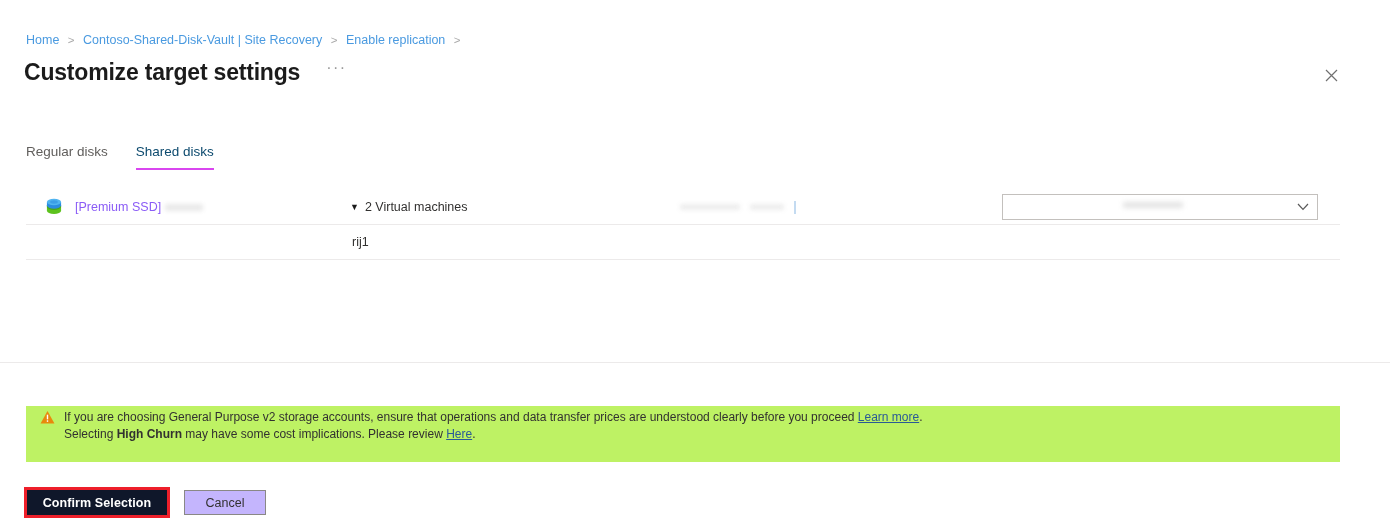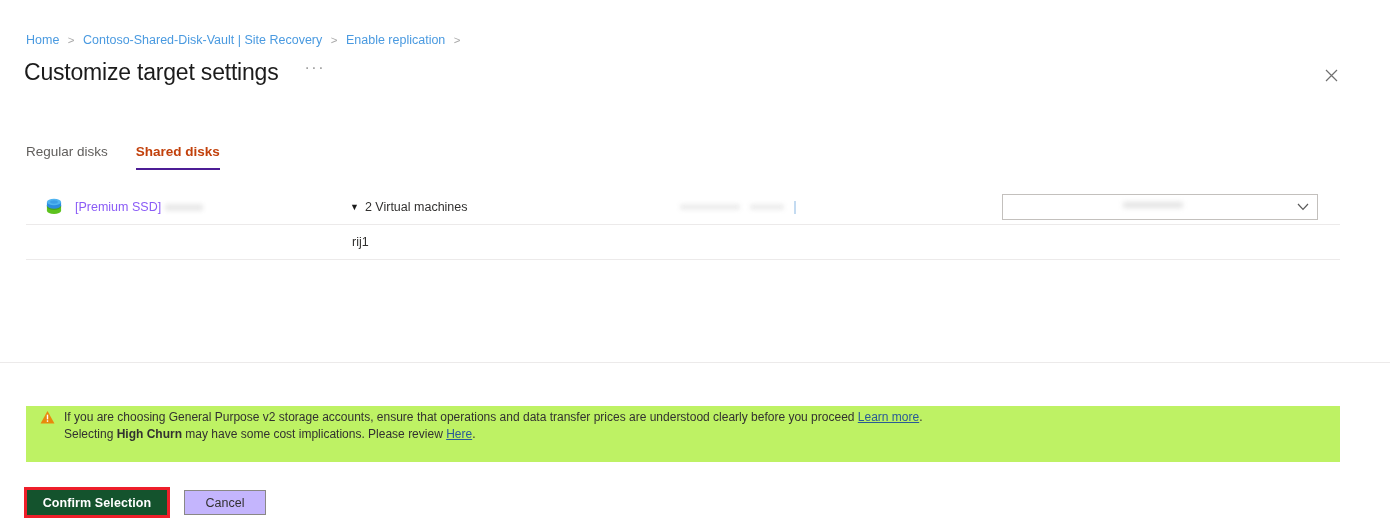--- a/index.html
+++ b/index.html
@@ -40,21 +40,21 @@
   
   .title-row {
     position: absolute;
     left: 24px;
     top: 57px;
     display: flex;
     align-items: center;
   }
   .page-title {
     font-size: 23px;
-    font-weight: 400;
+    font-weight: 700;
     color: #1b1b1b;
     letter-spacing: -0.2px;
     line-height: 30px;
   }
   .title-ellipsis {
     margin-left: 22px;
     color: #9a9a9a;
     font-size: 16px;
     letter-spacing: 1.5px;
     cursor: pointer;
@@ -87,23 +87,23 @@
   .tab {
     font-size: 13.5px;
     color: #605e5c;
     padding: 0 0 9px 0;
     margin-right: 28px;
     cursor: pointer;
     position: relative;
     border-bottom: 2px solid transparent;
   }
   .tab.active {
-    color: #c2410c;
-    font-weight: 700;
-    border-bottom: 2px solid #4c1d95;
+    color: #0c4a6e;
+    font-weight: 400;
+    border-bottom: 2px solid #d946ef;
   }
 
   
   .table {
     position: absolute;
     left: 26px;
     top: 190px;
     width: 1314px;
   }
   .trow {
@@ -225,21 +225,21 @@
     display: flex;
     align-items: center;
   }
   .btn-primary-wrap {
     border: 3px solid #ee1f2a;
     padding: 0;
     display: inline-block;
     line-height: 0;
   }
   .btn-primary {
-    background: #14532d;
+    background: #0f172a;
     color: #ffffff;
     font-size: 12.5px;
     font-weight: 700;
     width: 140px;
     height: 25px;
     border: none;
     cursor: pointer;
     font-family: "Liberation Sans", sans-serif;
     letter-spacing: .1px;
   }

